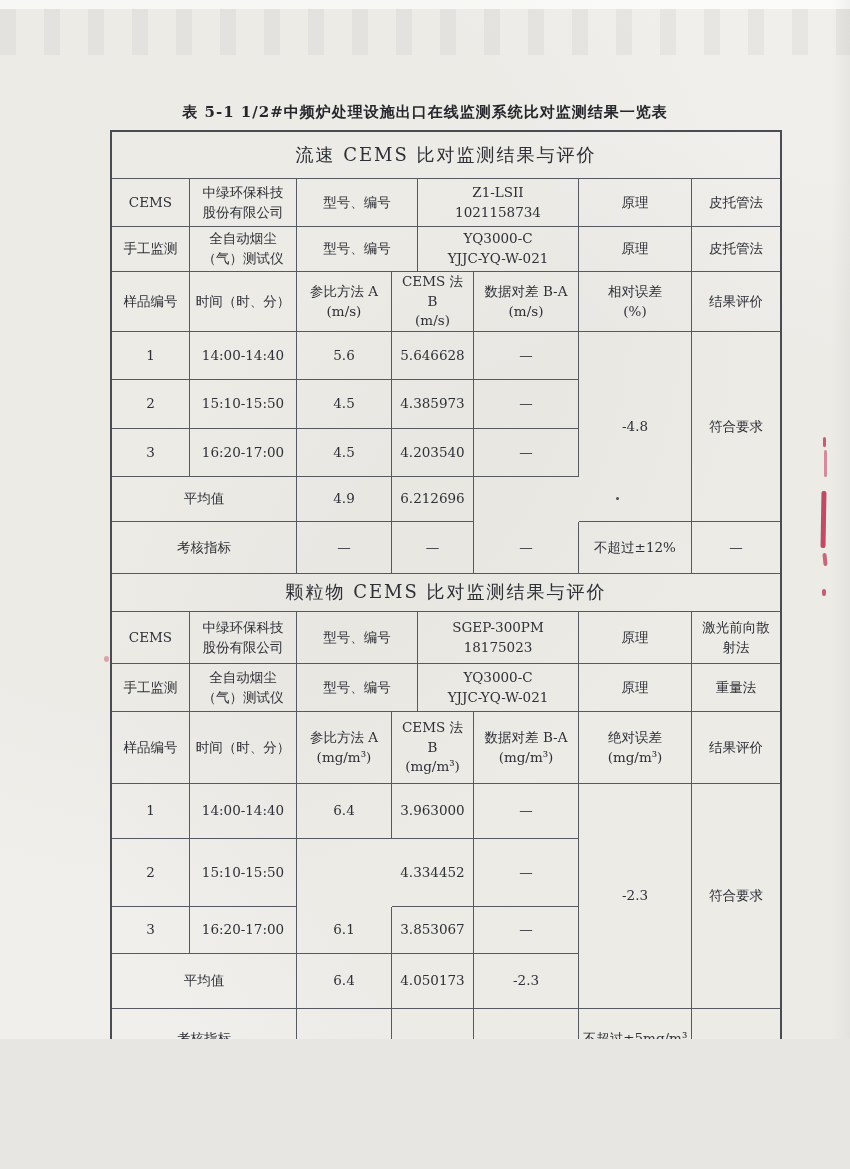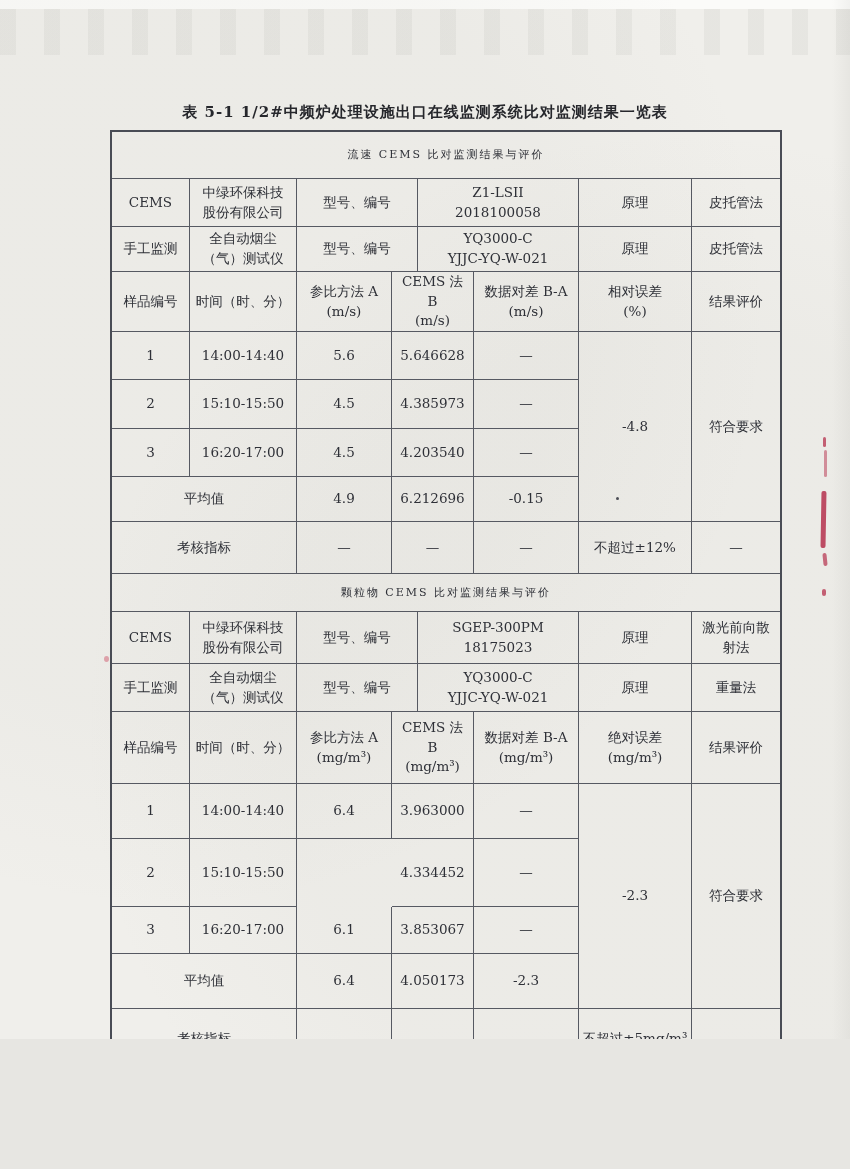--- a/index.html
+++ b/index.html
@@ -41,21 +41,21 @@
   .g1{grid-template-rows:47px 48px 45px 60px 48px 49px 48px 45px 52px;}
   .g2{grid-template-rows:38px 52px 48px 72px 55px 68px 47px 55px 60px;}
   .cell{
     box-sizing:border-box;
     border-right:1px solid var(--line);
     border-bottom:1px solid var(--line);
     display:flex;align-items:center;justify-content:center;
     text-align:center;white-space:pre-line;
     font-size:13.5px;line-height:1.45;padding:2px 3px;
   }
-  .sect{font-size:11px;letter-spacing:2px;}
+  .sect{font-size:18px;letter-spacing:2px;}
   .colA{grid-column:1}.colB{grid-column:2}.colC{grid-column:3}
   .colCD{grid-column:3/5}.colDE{grid-column:4/6}.colEF{grid-column:5/7}
   .colF{grid-column:6}.colG{grid-column:7}.colH{grid-column:8}
   .colAB{grid-column:1/3}.colAll{grid-column:1/-1}
   .r1{grid-row:1}.r2{grid-row:2}.r3{grid-row:3}.r4{grid-row:4}.r5{grid-row:5}
   .r6{grid-row:6}.r7{grid-row:7}.r8{grid-row:8}.r9{grid-row:9}
   .mergeRows{grid-row:5/9}
   .colH,.colAll{border-right:none;}
   .nb{border-bottom:none;}
   .footer{
@@ -96,21 +96,21 @@
   <div class="tbl">
 
     <div class="grid g1">
       <div class="cell colAll r1 sect">流速 CEMS 比对监测结果与评价</div>
 
       <div class="cell colA r2">CEMS</div>
       <div class="cell colB r2">中绿环保科技
 股份有限公司</div>
       <div class="cell colCD r2">型号、编号</div>
       <div class="cell colEF r2">Z1-LSII
-2018100058</div>
+1021158734</div>
       <div class="cell colG r2">原理</div>
       <div class="cell colH r2">皮托管法</div>
 
       <div class="cell colA r3">手工监测</div>
       <div class="cell colB r3">全自动烟尘
 （气）测试仪</div>
       <div class="cell colCD r3">型号、编号</div>
       <div class="cell colEF r3">YQ3000-C
 YJJC-YQ-W-021</div>
       <div class="cell colG r3">原理</div>
@@ -144,21 +144,20 @@
 
       <div class="cell colA r7">3</div>
       <div class="cell colB r7">16:20-17:00</div>
       <div class="cell colC r7">4.5</div>
       <div class="cell colDE r7">4.203540</div>
       <div class="cell colF r7">—</div>
 
       <div class="cell colAB r8">平均值</div>
       <div class="cell colC r8">4.9</div>
       <div class="cell colDE r8">6.212696</div>
-      <div class="cell colF r8">-0.15</div>
 
       <div class="cell colAB r9">考核指标</div>
       <div class="cell colC r9">—</div>
       <div class="cell colDE r9">—</div>
       <div class="cell colF r9">—</div>
       <div class="cell colG r9">不超过±12%</div>
       <div class="cell colH r9">—</div>
     </div>
 
     <div class="grid g2">

